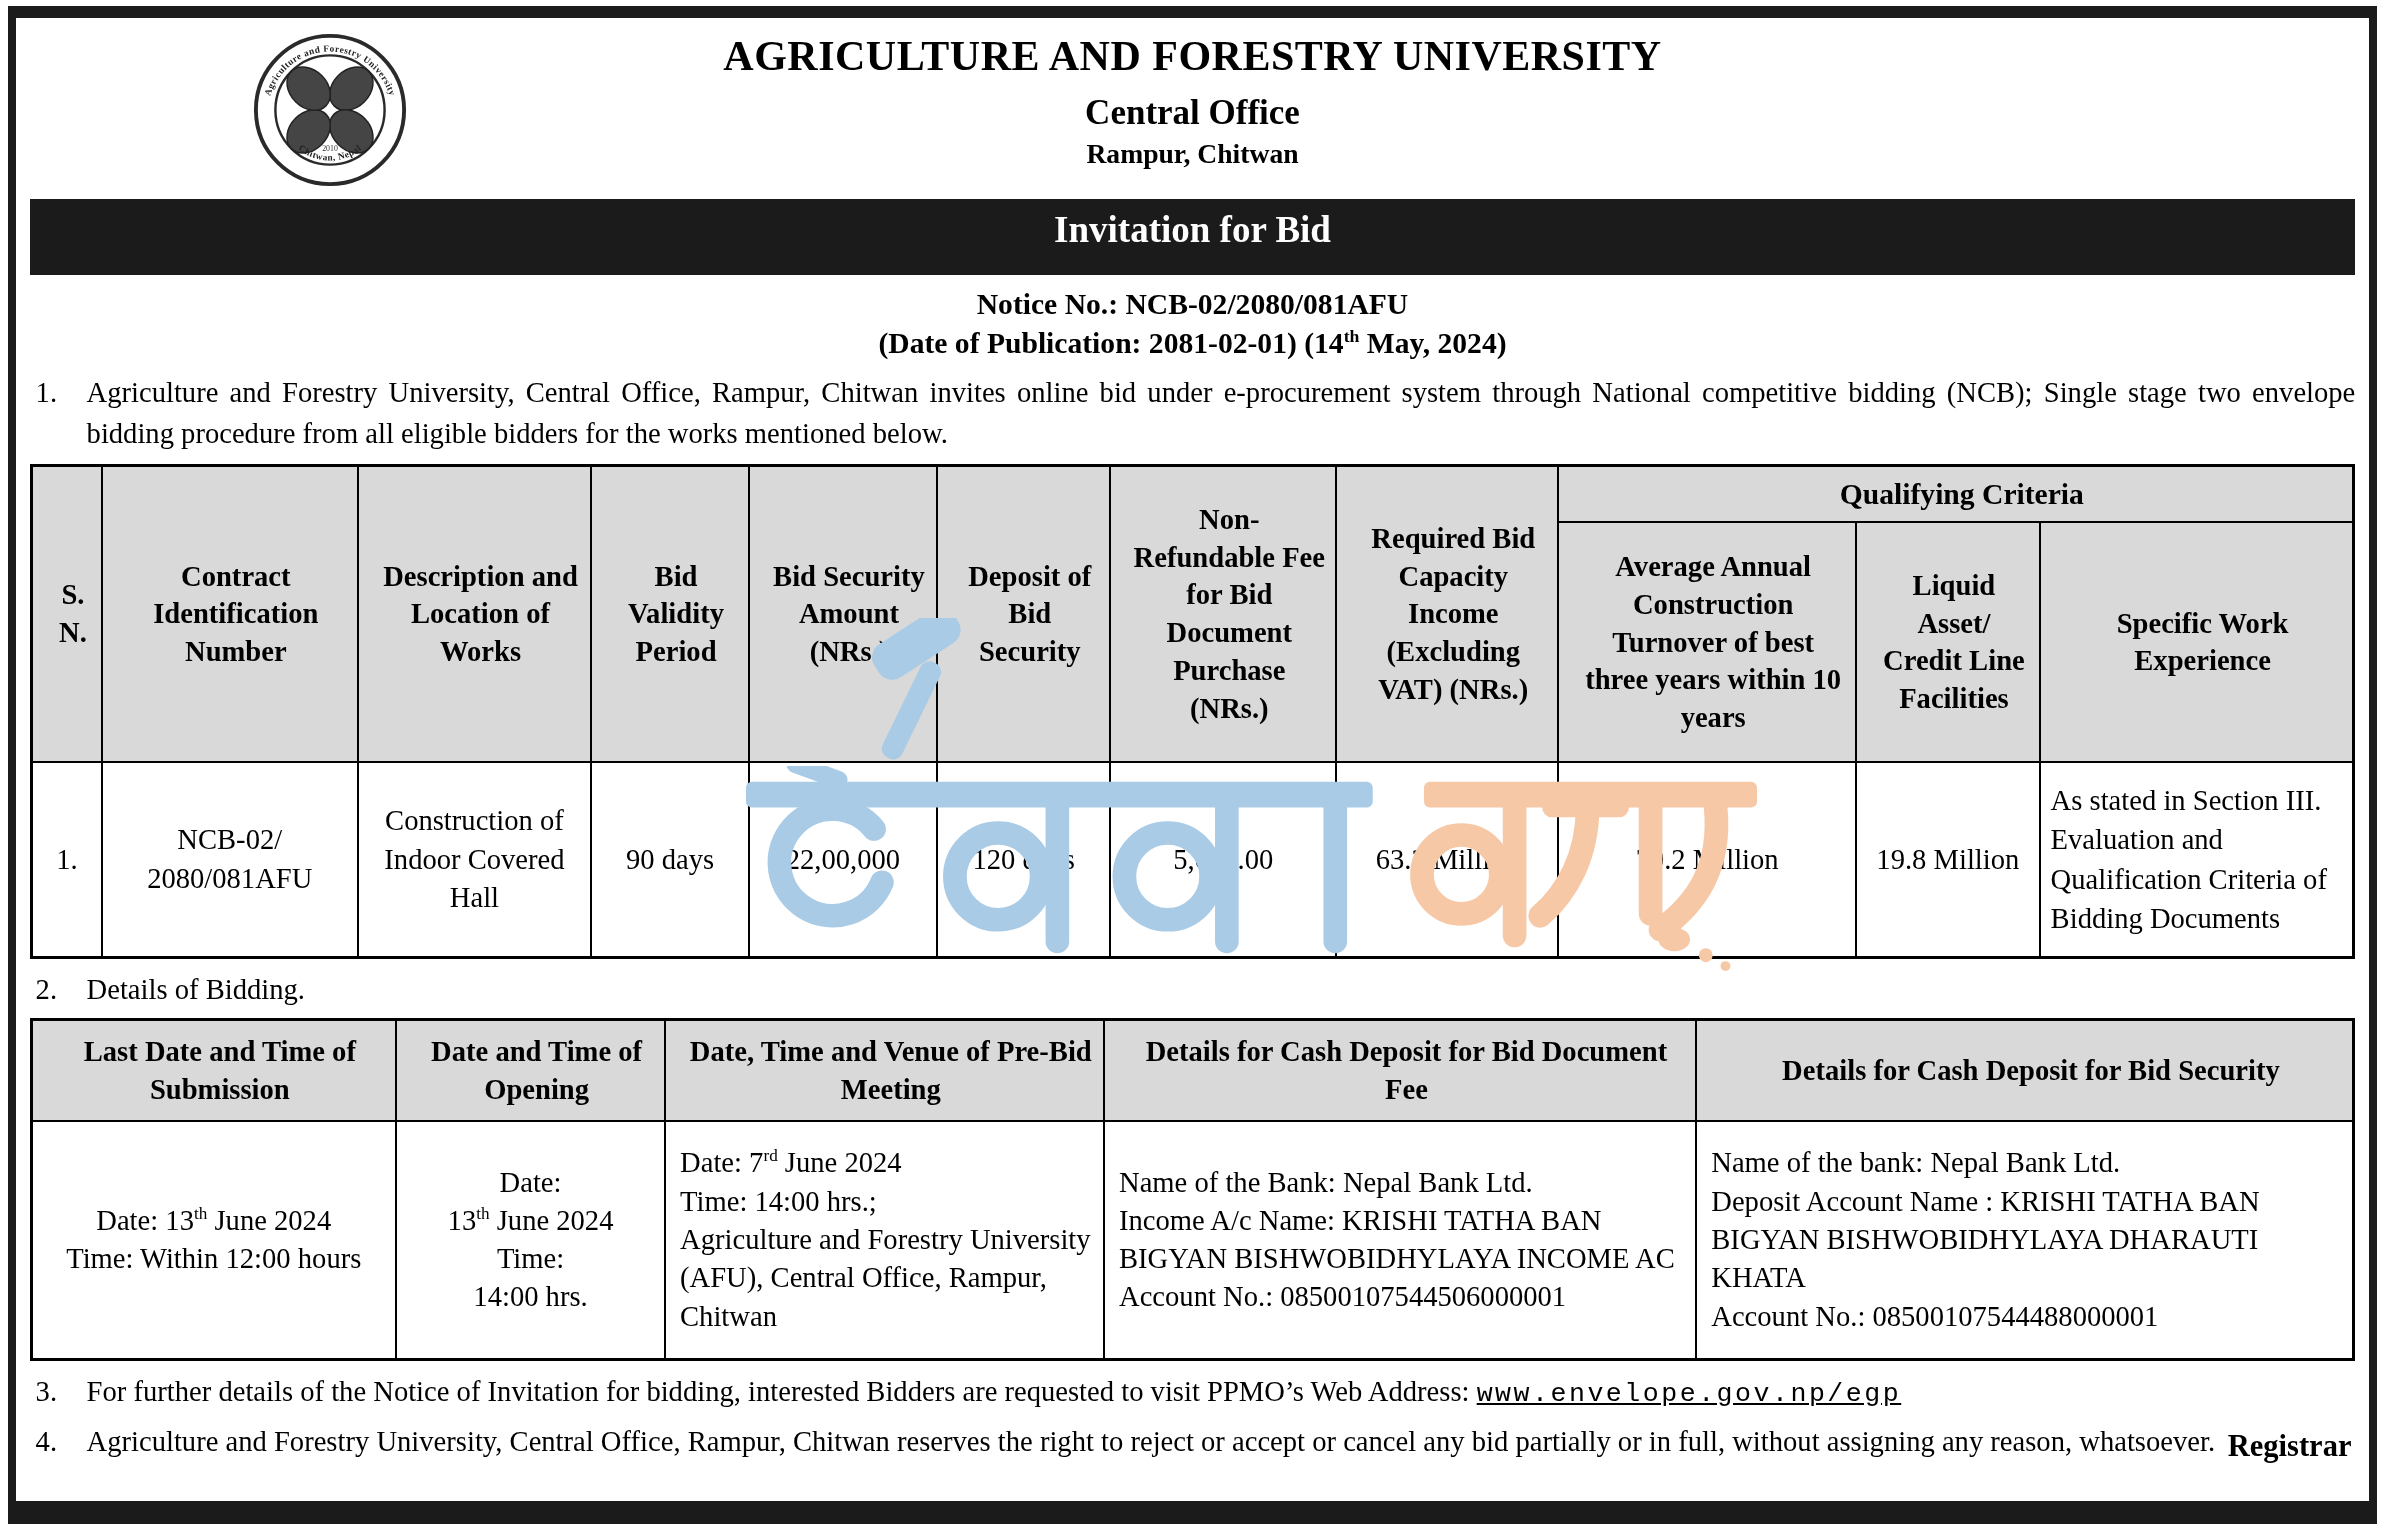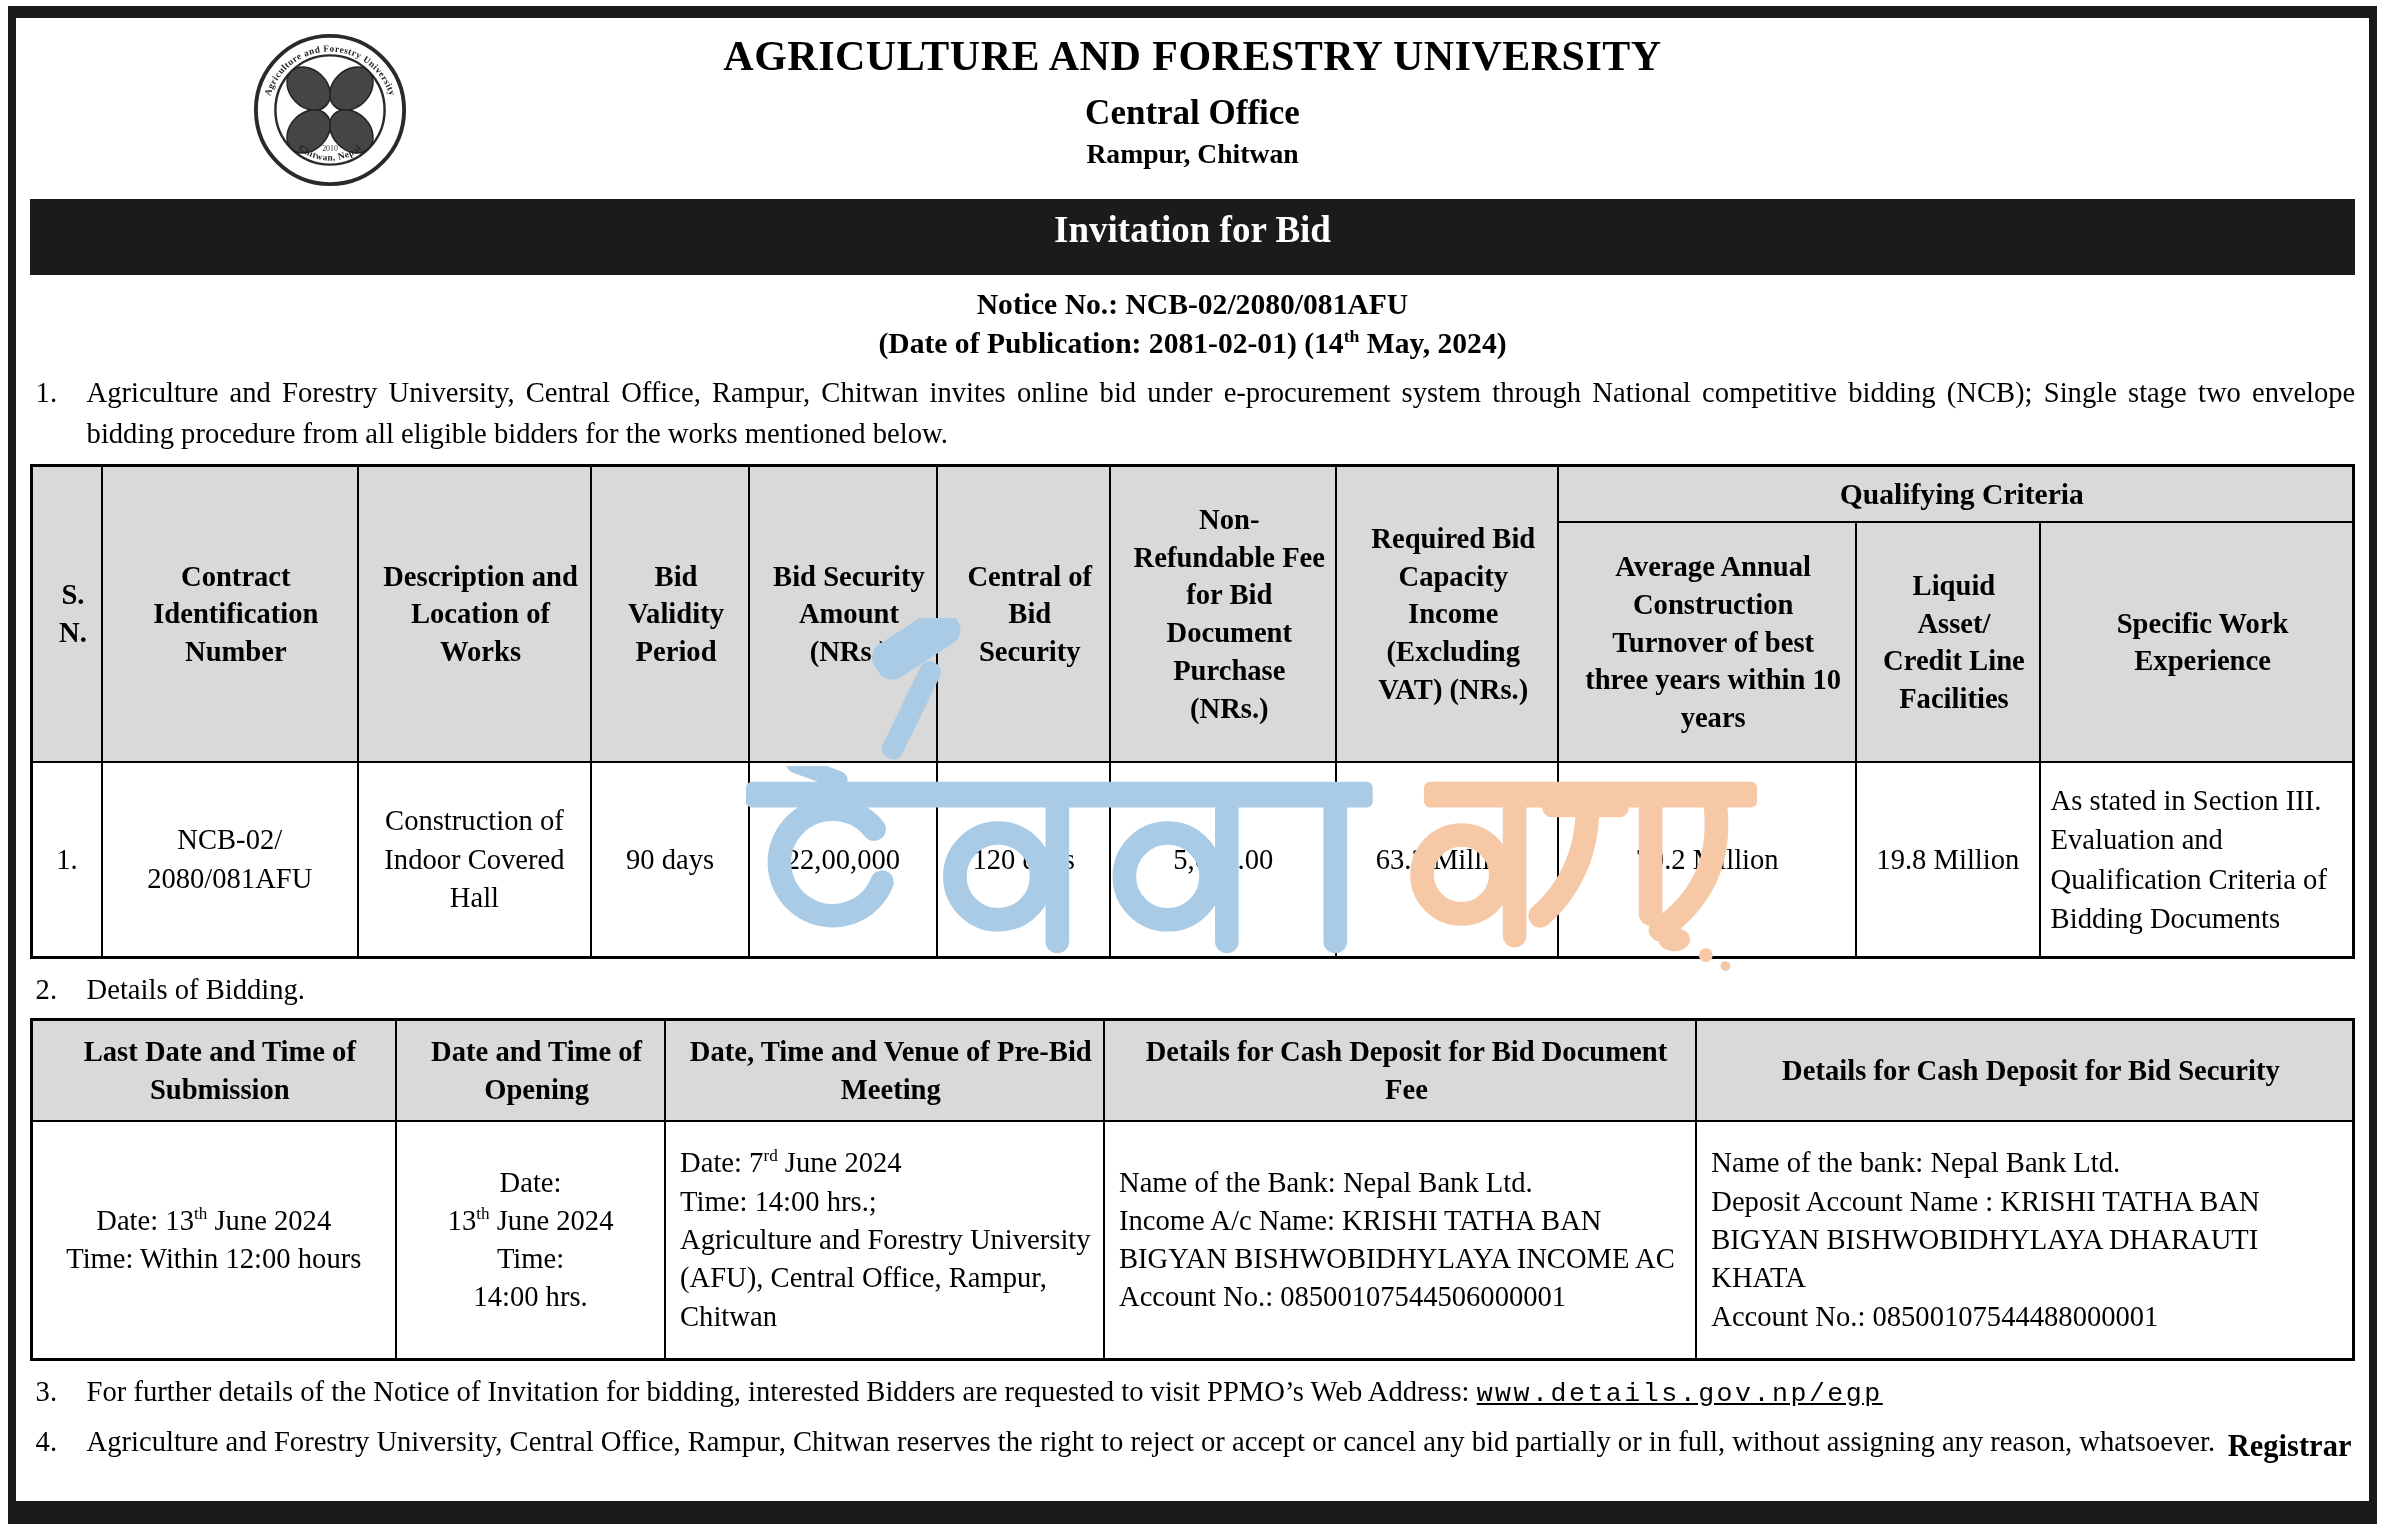--- a/index.html
+++ b/index.html
@@ -128,21 +128,21 @@
         <col style="width:7.91%">
           <col style="width:13.52%">
       </colgroup>
       <tbody>
           <tr class="r-qc">
         <th rowspan="2">S. N.</th>
         <th rowspan="2">Contract Identification Number</th>
         <th rowspan="2">Description and Location of Works</th>
         <th rowspan="2">Bid Validity Period</th>
         <th rowspan="2">Bid Security Amount (NRs.)</th>
-        <th rowspan="2">Central of Bid Security</th>
+        <th rowspan="2">Deposit of Bid Security</th>
         <th rowspan="2">Non-Refundable Fee for Bid Document Purchase (NRs.)</th>
         <th rowspan="2">Required Bid Capacity Income (Excluding VAT) (NRs.)</th>
         <th colspan="3" style="font-size:29.6px;">Qualifying Criteria</th>
       </tr>
       <tr class="r-h2">
         <th>Average Annual Construction Turnover of best three years within 10 years</th>
         <th>Liquid Asset/ Credit Line Facilities</th>
         <th>Specific Work Experience</th>
       </tr>
       <tr class="r-data">
@@ -208,21 +208,21 @@
           <span class="line">Deposit Account Name : KRISHI TATHA BAN BIGYAN BISHWOBIDHYLAYA DHARAUTI KHATA</span>
           <span class="line">Account No.: 08500107544488000001</span>
         </td>
       </tr>
     </tbody>
       </table>
 
     <div class="item footer-item">
       <div class="no">3.</div>
       <div class="txt">
-        <span>For further details of the Notice of Invitation for bidding, interested Bidders are requested to visit PPMO’s Web Address: </span><a href="#" class="url">www.details.gov.np/egp</a>
+        <span>For further details of the Notice of Invitation for bidding, interested Bidders are requested to visit PPMO’s Web Address: </span><a href="#" class="url">www.envelope.gov.np/egp</a>
       </div>
     </div>
 
     <div class="sig-wrap">
       <div class="item">
         <div class="no">4.</div>
         <div class="txt">Agriculture and Forestry University, Central Office, Rampur, Chitwan reserves the right to reject or accept or cancel any bid partially or in full, without assigning any reason, whatsoever.</div>
       </div>
       <div class="registrar">Registrar</div>
     </div>

